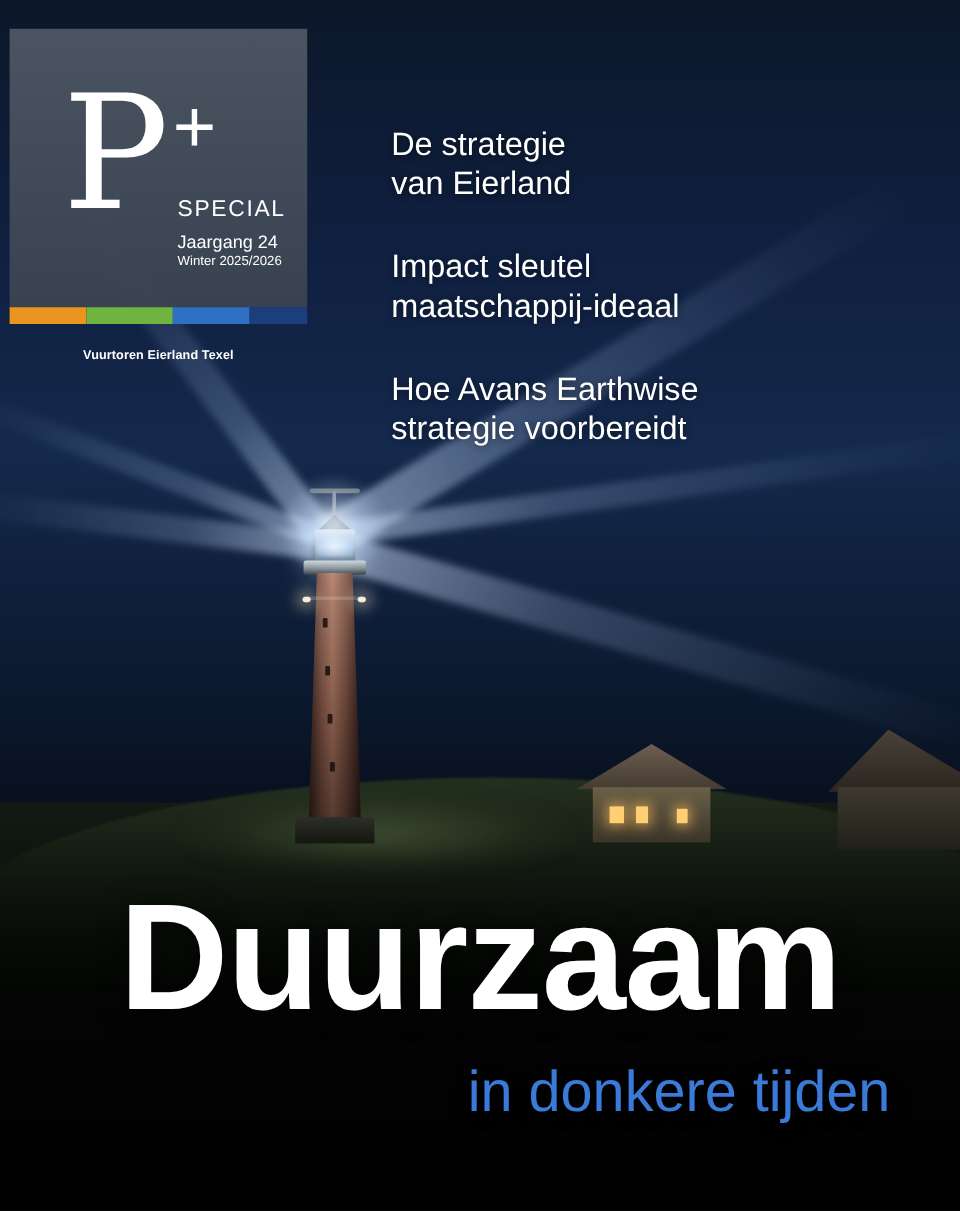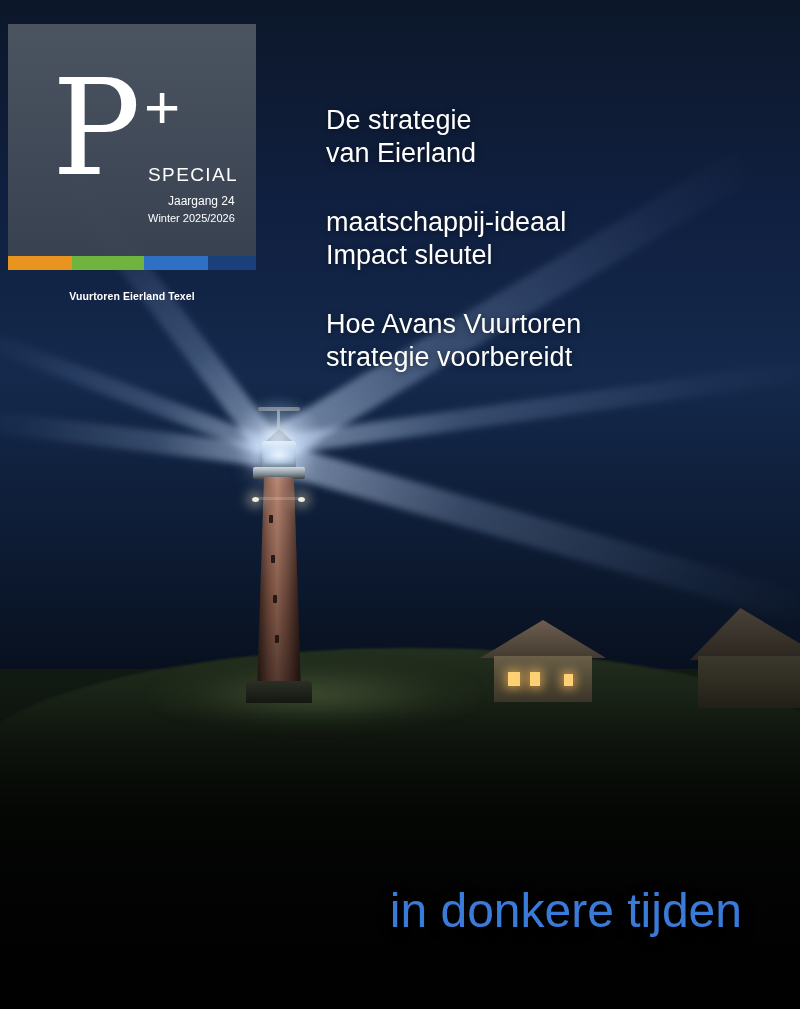--- a/index.html
+++ b/index.html
@@ -273,23 +273,22 @@
     left: 140px; top: 140px;
     font-size: 19px;
     letter-spacing: 1.4px;
     color: #ffffff;
     font-weight: 400;
     text-align: right;
   }
   .logo-vol {
     position: absolute;
     left: 140px; top: 170px;
-    font-size: 12px;
-    color: #ffffff;
-    margin-left: 20px;
+    font-size: 15px;
+    color: #ffffff;
   }
   .logo-season {
     position: absolute;
     left: 140px; top: 188px;
     font-size: 11px;
     color: #ffffff;
   }
   .colorbar {
     position: absolute;
     left: 8px; top: 256px;
@@ -423,24 +422,25 @@
   </div>
 
   <div class="caption">Vuurtoren Eierland Texel</div>
 
   <div class="teasers">
     <div class="teaser">
       <div>De strategie</div>
       <div>van Eierland</div>
     </div>
     <div class="teaser">
+      <div>Impact sleutel</div>
       <div>maatschappij-ideaal</div>
-      <div>Impact sleutel</div>
     </div>
     <div class="teaser">
-      <div>Hoe Avans Vuurtoren</div>
+      <div>Hoe Avans Earthwise</div>
       <div>strategie voorbereidt</div>
     </div>
   </div>
 
+  <div class="title-main">Duurzaam</div>
   <div class="title-sub">in donkere tijden</div>
 
 </div>
 
 </body></html>

